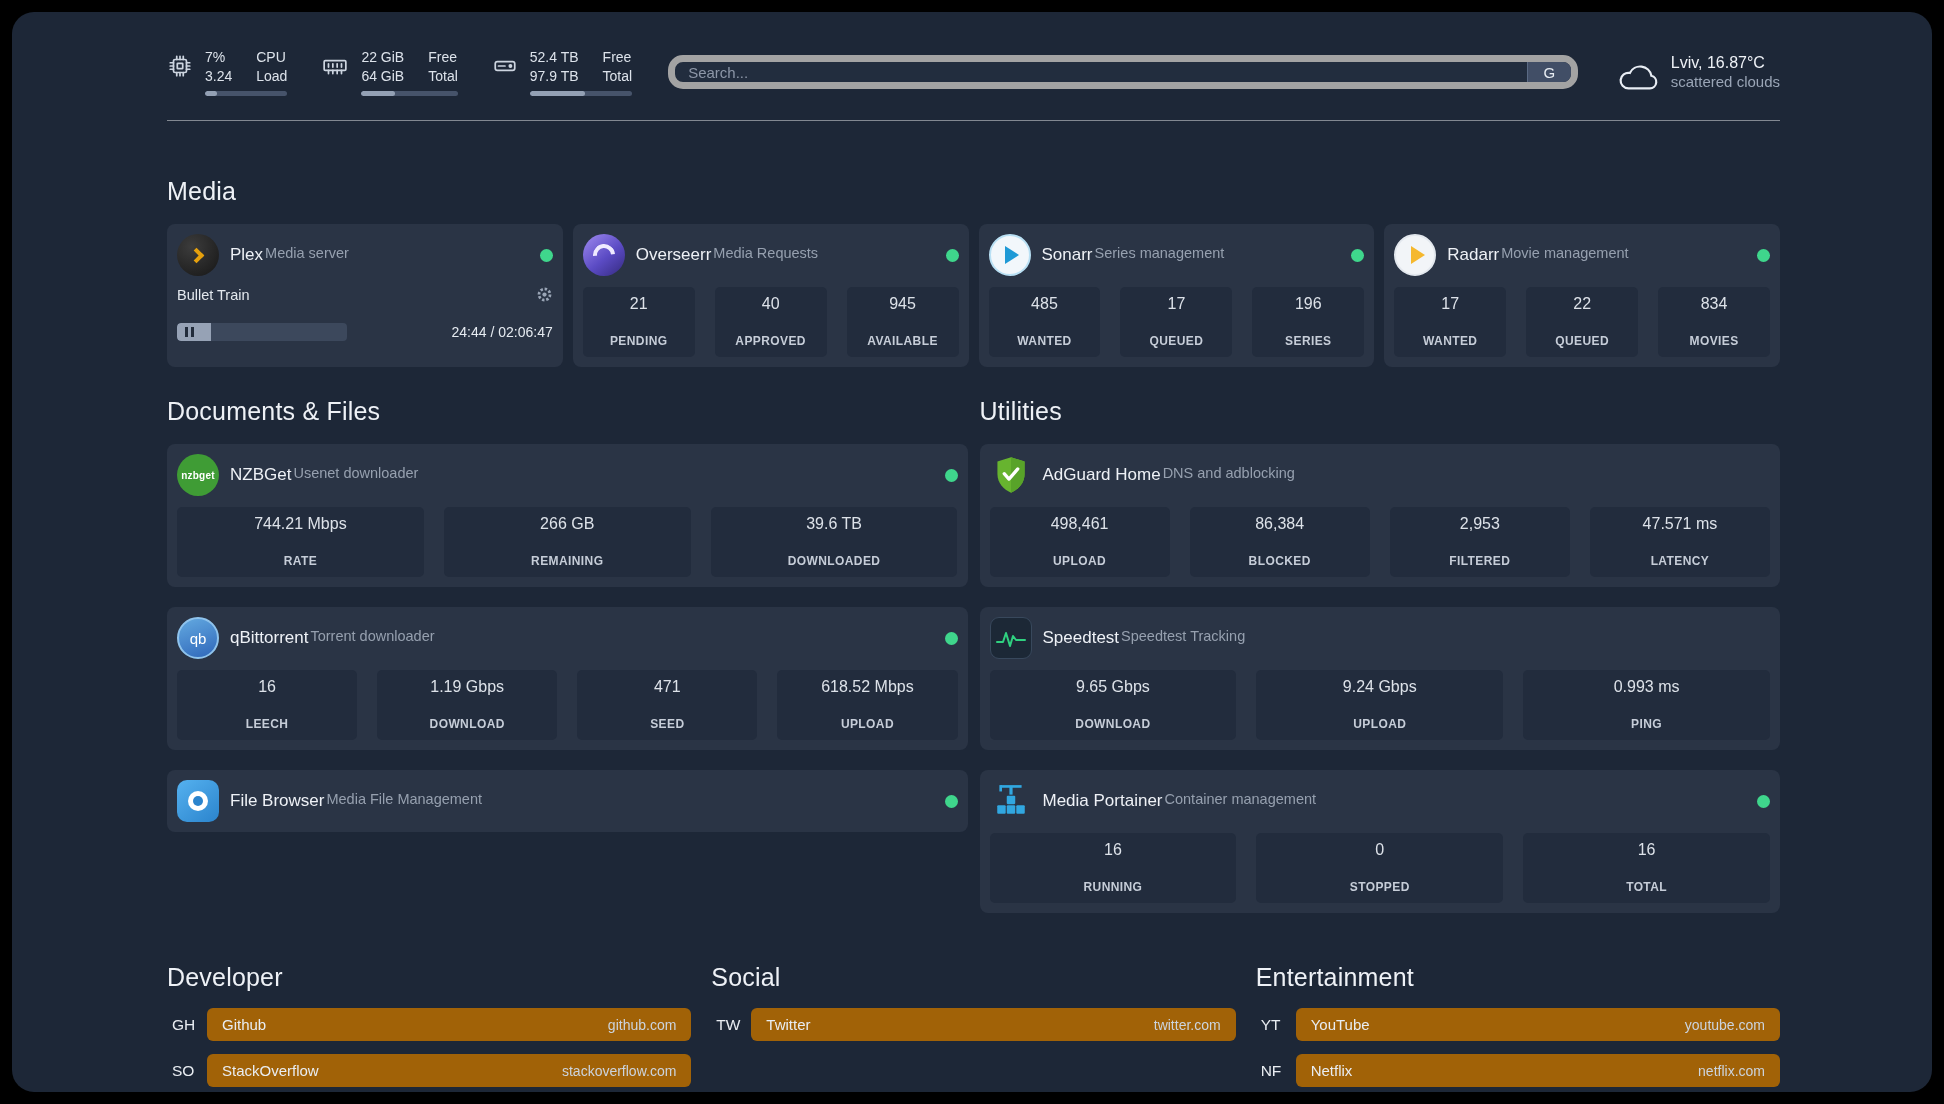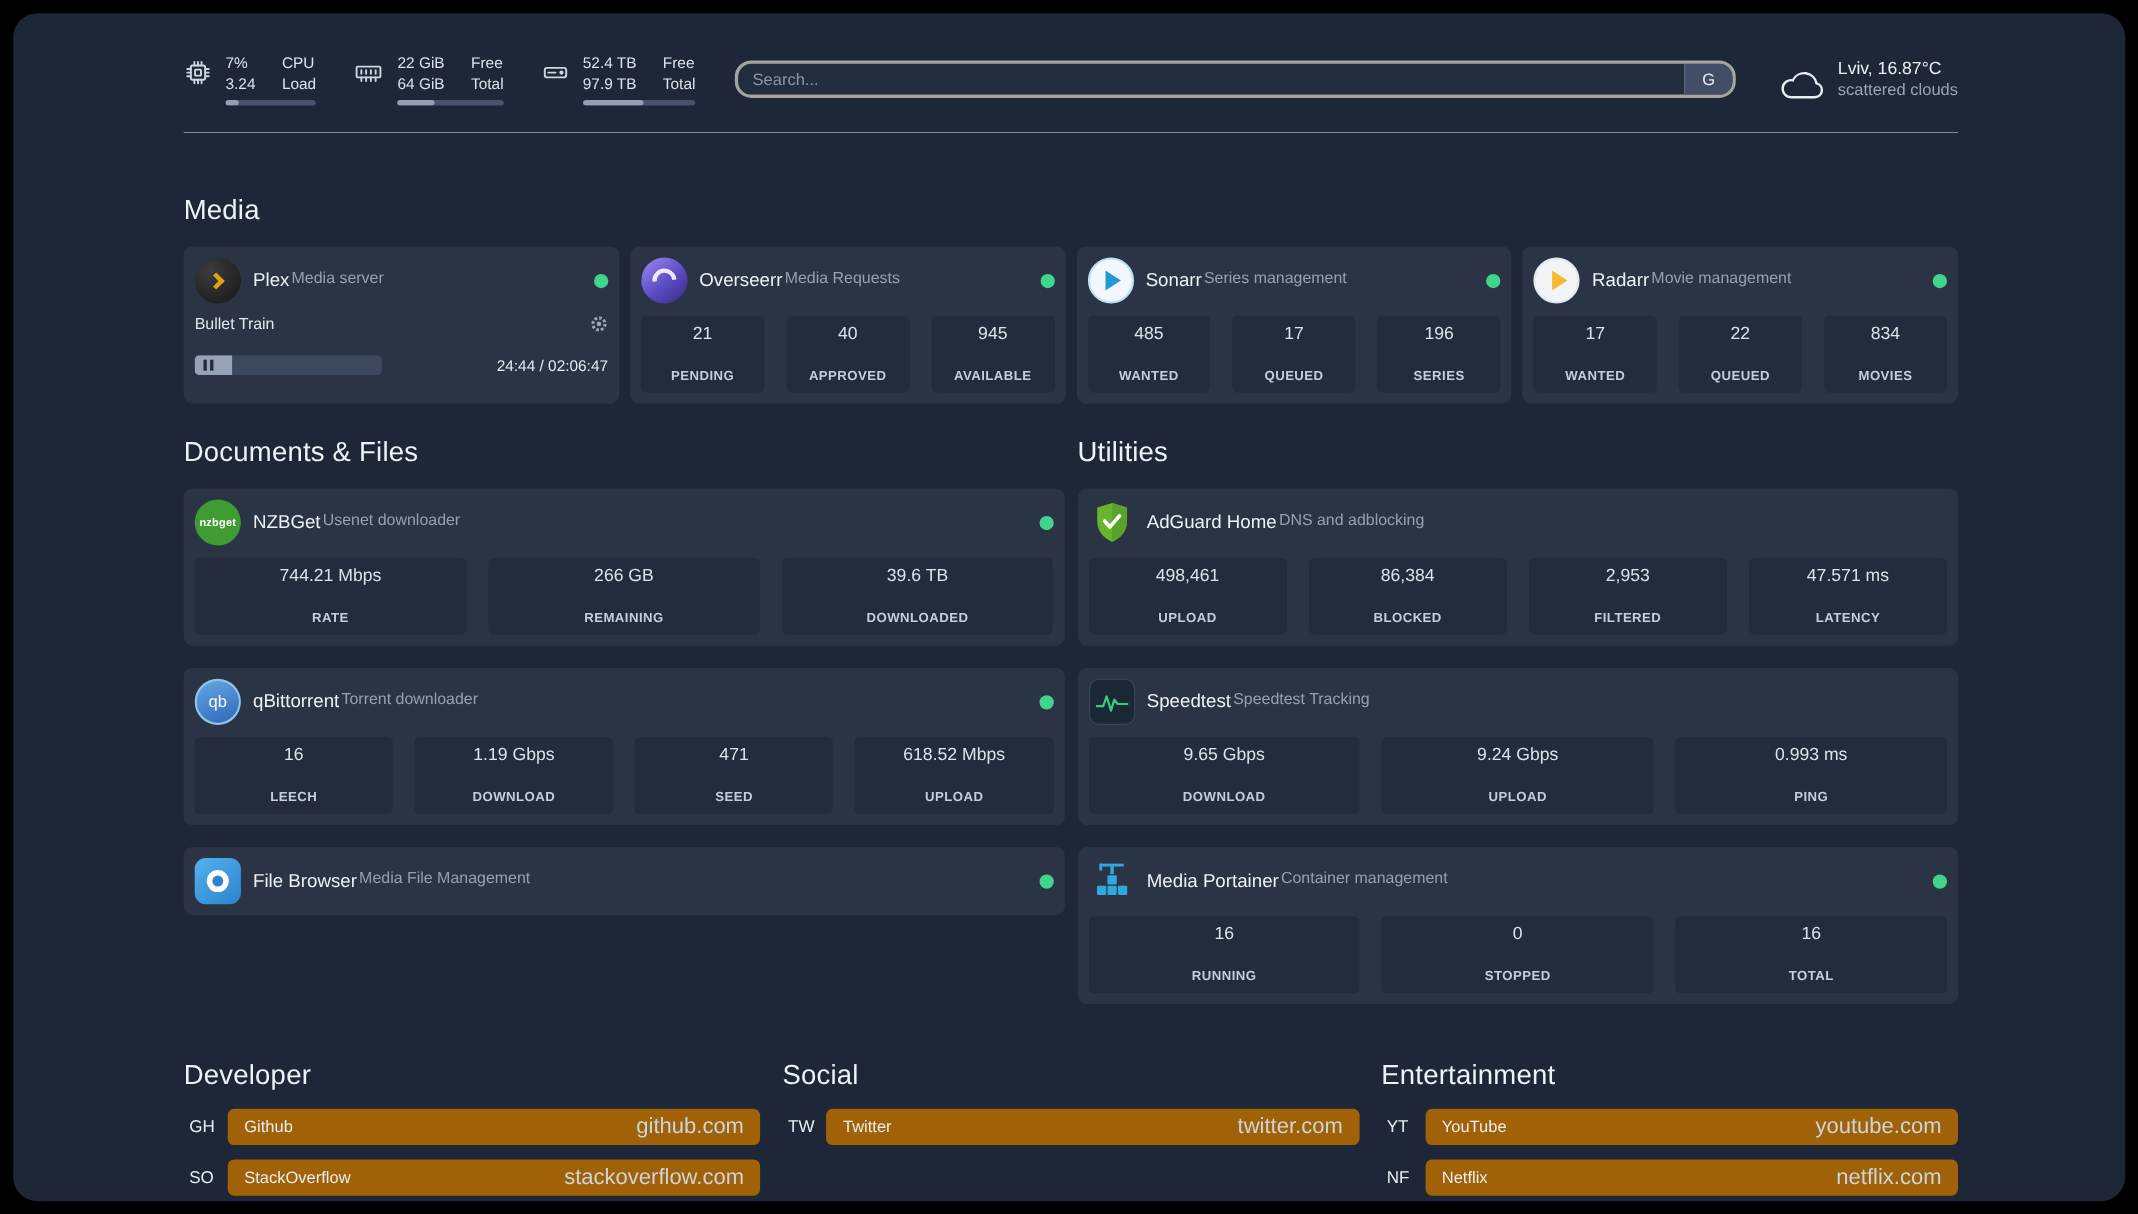--- a/index.html
+++ b/index.html
@@ -9,21 +9,21 @@
   .content{padding-left:155px;padding-right:152px}
 
   
   .topbar{display:flex;align-items:center;margin-top:36px;gap:34px}
   .res{display:flex;align-items:flex-start;gap:12px}
   .res svg{margin-top:5px;flex:0 0 auto}
   .res-body{display:flex;flex-direction:column}
   .res-grid{display:grid;grid-template-columns:auto auto;column-gap:24px;row-gap:1px;font-size:14px;color:#dde3eb;line-height:1.3}
   .bar{height:5px;background:#46536a;border-radius:3px;margin-top:6px;width:100%;overflow:hidden}
   .bar-fill{height:100%;background:#93a0b4;border-radius:3px}
-  .search{flex:1;display:flex;align-items:stretch;height:34px;background:#222d3e;border:3px solid #a3a3a3;border-radius:15px;overflow:hidden;margin-left:2px;margin-right:4px}
+  .search{flex:1;display:flex;align-items:stretch;height:34px;background:#222d3e;border:7px solid #a3a3a3;border-radius:15px;overflow:hidden;margin-left:2px;margin-right:4px}
   .search input{flex:1;background:transparent;border:none;outline:none;color:#e2e8ef;font-size:15px;padding:0 13px;font-family:"Liberation Sans",sans-serif}
   .search input::placeholder{color:#8d97a8}
   .search-g{width:44px;background:#414e66;border:none;border-left:1px solid #5a6a84;color:#e8edf3;font-size:15px;cursor:pointer;font-family:"Liberation Sans",sans-serif}
   .weather{display:flex;align-items:flex-end;gap:11px}
   .weather-loc{font-size:16px;color:#eef1f6;line-height:1.25}
   .weather-cond{font-size:15px;color:#9aa5b6;line-height:1.25}
   .divider{border:none;border-top:1px solid rgba(255,255,255,.45);margin-top:24px}
 
   
   h2{font-size:25px;font-weight:500;color:#eef1f6;letter-spacing:.2px}
@@ -82,21 +82,21 @@
   .time{margin-left:auto;font-size:14px;color:#e6ebf1}
 
   
   .bookmarks{display:flex;gap:20px;margin-top:50px}
   .bm-group{flex:1;min-width:0}
   .bm-group h2{margin-bottom:16px}
   .bm-row{display:flex;align-items:center;margin-bottom:13px;cursor:pointer}
   .bm-abbr{width:40px;font-size:15.5px;color:#e9edf2;flex:0 0 auto;padding-left:5px}
   .bm-bar{flex:1;height:33px;background:#a16207;border-radius:6px;display:flex;align-items:center;padding:0 15px;min-width:0}
   .bm-name{font-size:15px;color:#e9edf2;white-space:nowrap}
-  .bm-url{margin-left:auto;font-size:20px;color:#ccd4de;white-space:nowrap}
+  .bm-url{margin-left:auto;font-size:14px;color:#ccd4de;white-space:nowrap}
 </style>
 </head>
 <body>
 
 <div class="frame">
 
   <div class="content topbar">
 
     <div class="res">
       <svg width="26" height="26" viewBox="0 0 24 24" fill="none" stroke="#cdd5e0" stroke-width="1.6" stroke-linecap="round">

